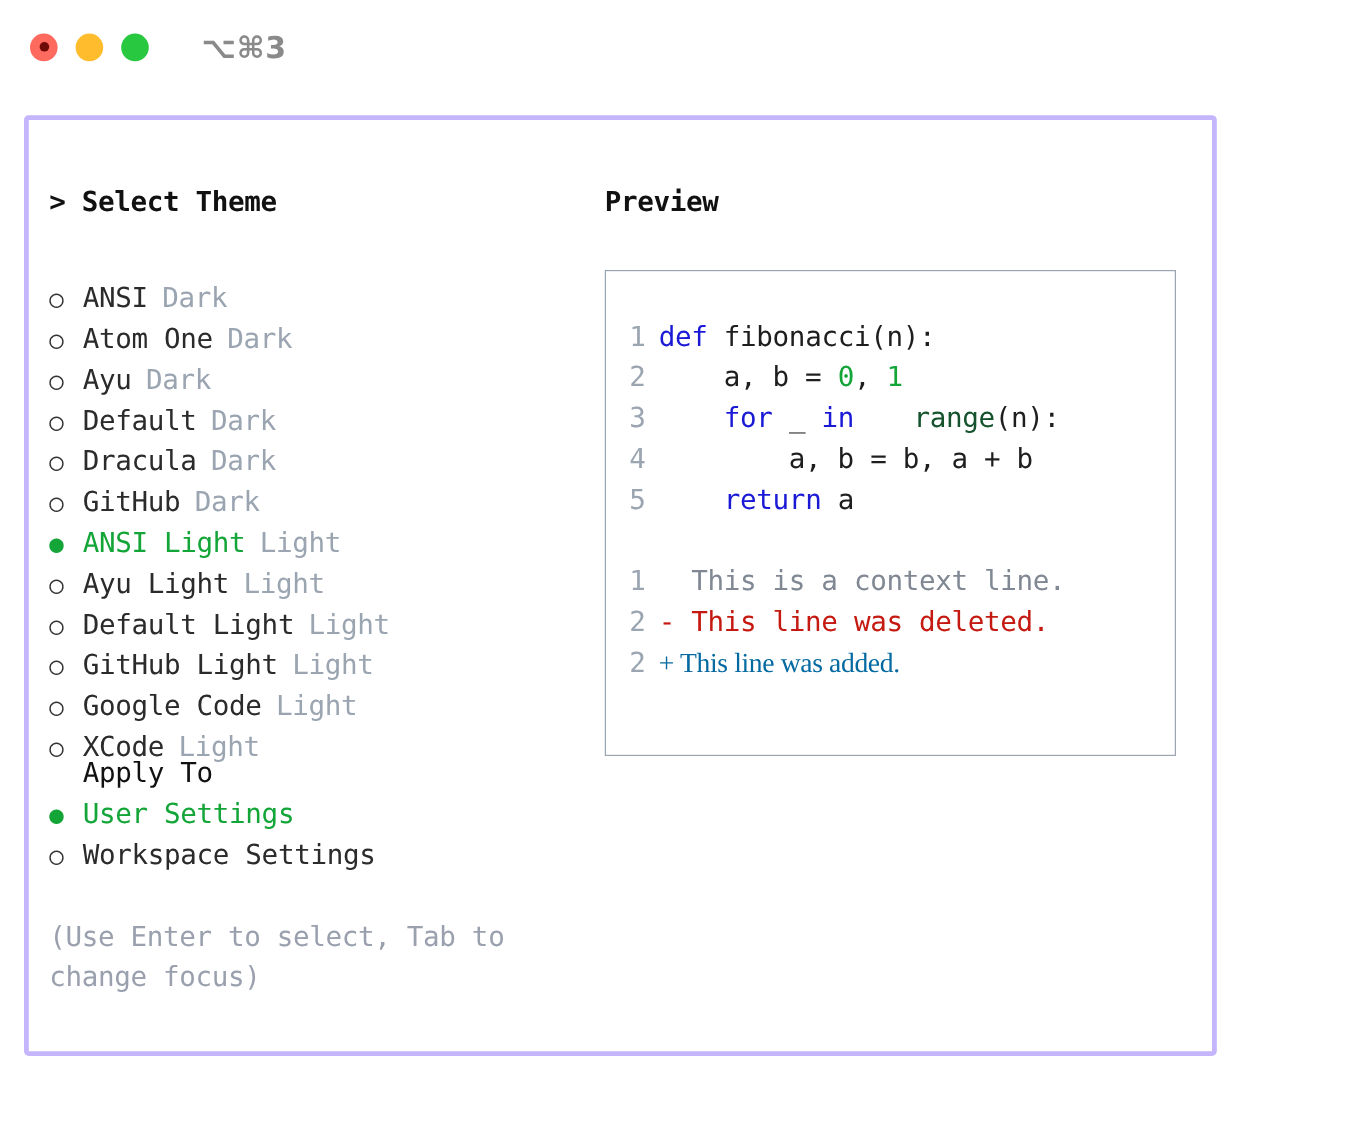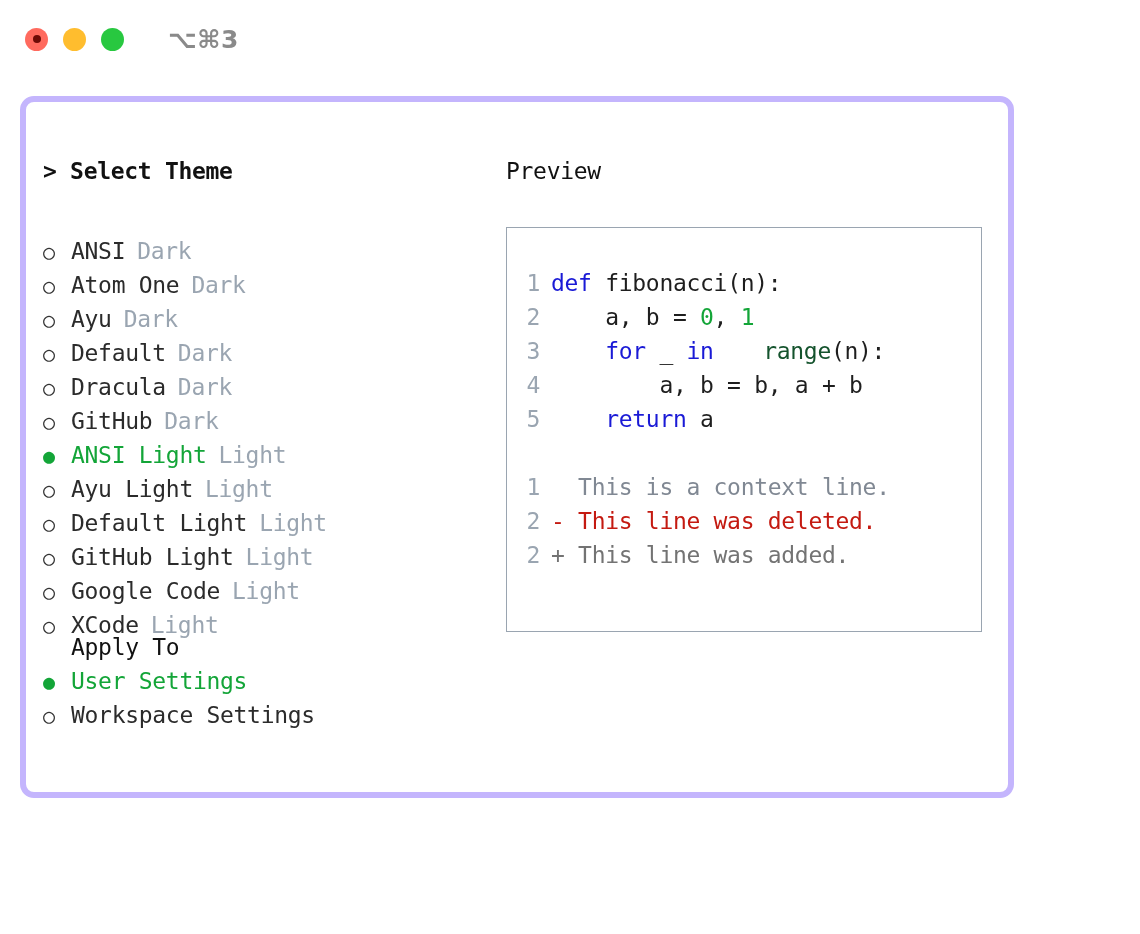--- a/index.html
+++ b/index.html
@@ -68,23 +68,23 @@
     letter-spacing: 0.5px;
     line-height: 1;
   }
 
   
   .card {
     position: absolute;
     left: 20px;
     top: 96px;
     width: 994px;
-    height: 702px;
-    border: 6px solid #c4b5fd;
-    border-radius: 14px;
+    height: 784px;
+    border: 4px solid #c4b5fd;
+    border-radius: 4px;
     box-sizing: border-box;
     background: #ffffff;
   }
 
   .col-left {
     position: absolute;
     left: 17px;
     top: 52px;
     width: 440px;
   }
@@ -142,21 +142,21 @@
     font-size: 23px;
     line-height: 34px;
     color: #9AA0AE;
     letter-spacing: -0.3px;
     width: 410px;
   }
 
   
   .preview-title {
     font-size: 23px;
-    font-weight: normal;
+    font-weight: bold;
     color: #111111;
     line-height: 34px;
     letter-spacing: -0.3px;
   }
   .preview-box {
     margin-top: 39px;
     width: 476px;
     height: 405px;
     border: 1px solid #9AA5B1;
     box-sizing: border-box;
@@ -182,21 +182,21 @@
   }
   .code-text { color: #1E1E1E; }
   .tok-kw   { color: #1A1AD6; }
   .tok-fn   { color: #14532d; margin-left: 36px; }
   .tok-num  { color: #13A538; }
   .tok-plain{ color: #1E1E1E; }
 
   .diff-gap { height: 34px; }
   .diff-ctx { color: #808893; }
   .diff-del { color: #C41A11; }
-  .diff-add { color: #737373; }
+  .diff-add { color: #0369a1; font-family: Liberation Serif, serif; }
 </style>
 </head>
 <body>
 
 <div class="window">
 
   <div class="titlebar">
     <div class="dots">
       <span class="dot dot-red"></span>
       <span class="dot dot-yellow"></span>
@@ -230,20 +230,21 @@
 
       <div class="apply-header">Apply To</div>
 
       <div id="apply-options">
           <div class="opt selected"><span class="marker">●</span><span class="opt-label">User Settings</span></div>
           <div class="opt"><span class="marker">○</span><span class="opt-label">Workspace Settings</span></div>
         </div>
 
       <div class="spacer-md"></div>
 
+      <div class="hint">(Use Enter to select, Tab to change focus)</div>
     </div>
 
     <div class="col-right">
       <div class="preview-title">Preview</div>
 
       <div class="preview-box">
         <div id="code-lines">
             <div class="code-line"><span class="lineno">1</span><span class="code-text"><span class="tok-kw">def </span><span class="tok-plain">fibonacci(n):</span></span></div>
             <div class="code-line"><span class="lineno">2</span><span class="code-text"><span class="tok-plain">    a, b = </span><span class="tok-num">0</span><span class="tok-plain">, </span><span class="tok-num">1</span></span></div>
             <div class="code-line"><span class="lineno">3</span><span class="code-text"><span class="tok-plain">    </span><span class="tok-kw">for</span><span class="tok-plain"> _ </span><span class="tok-kw">in</span><span class="tok-plain"> </span><span class="tok-fn">range</span><span class="tok-plain">(n):</span></span></div>

